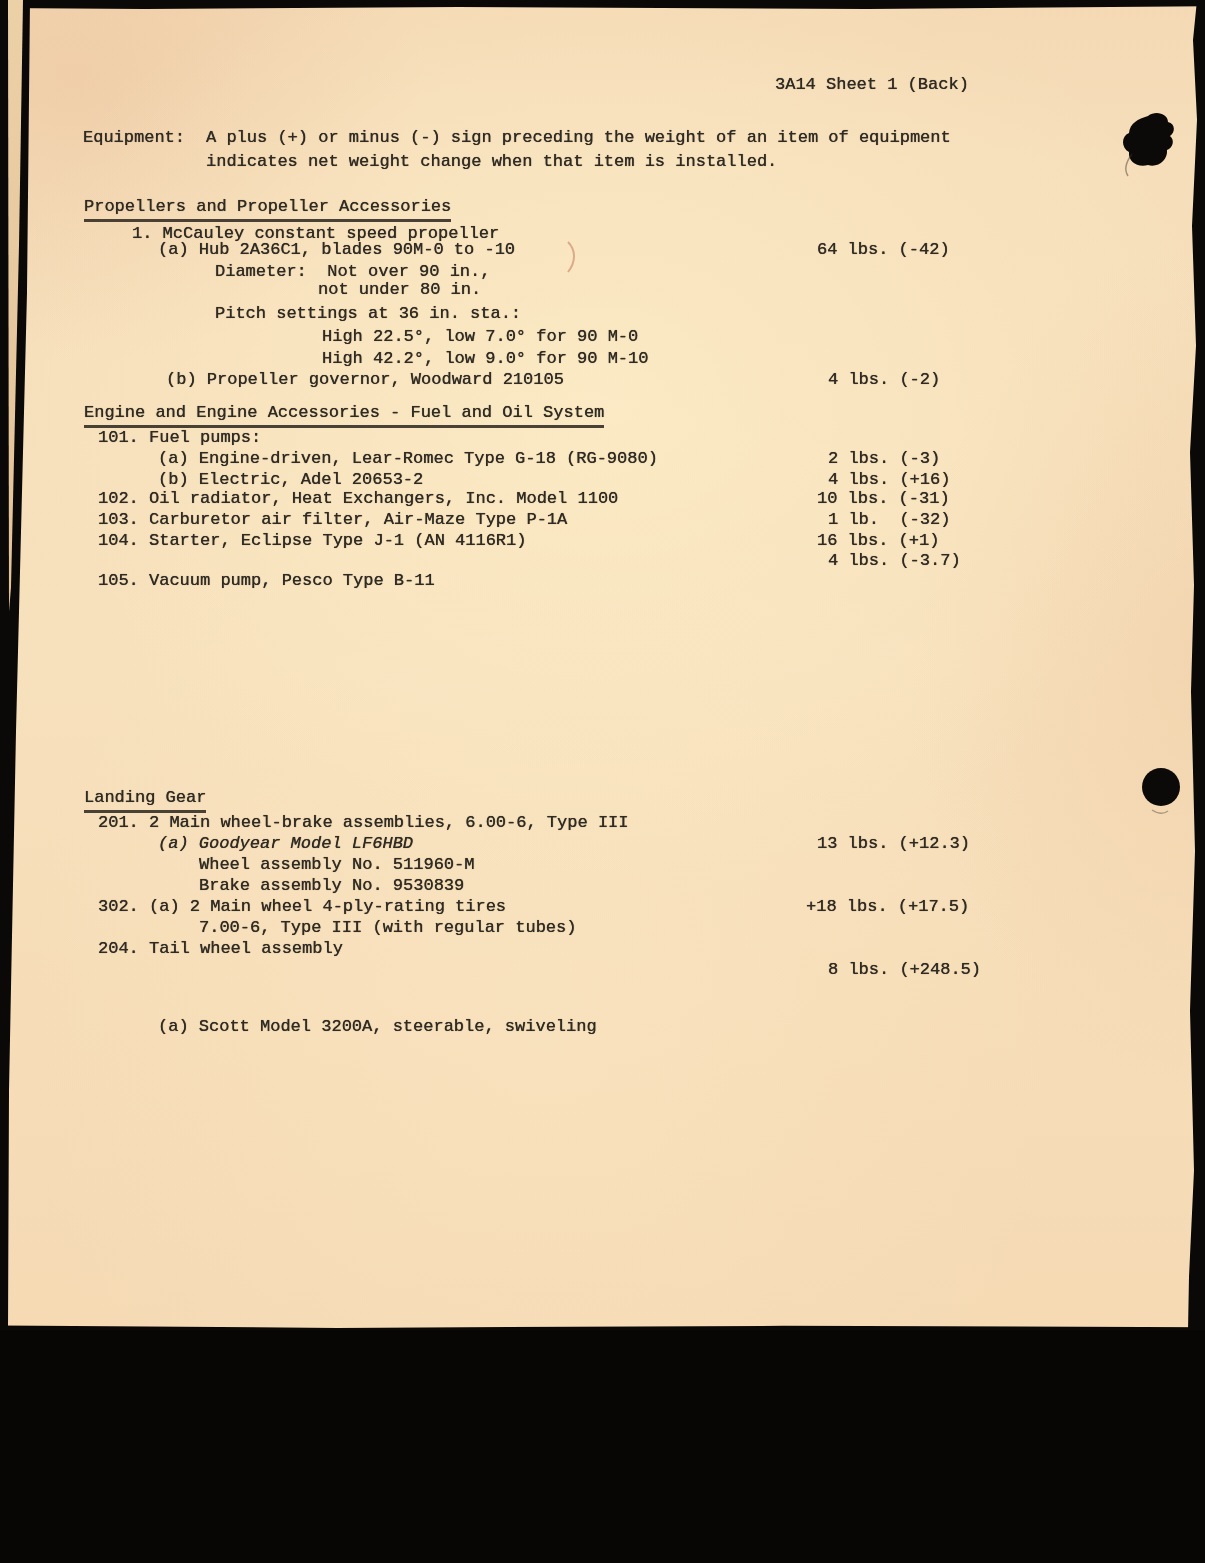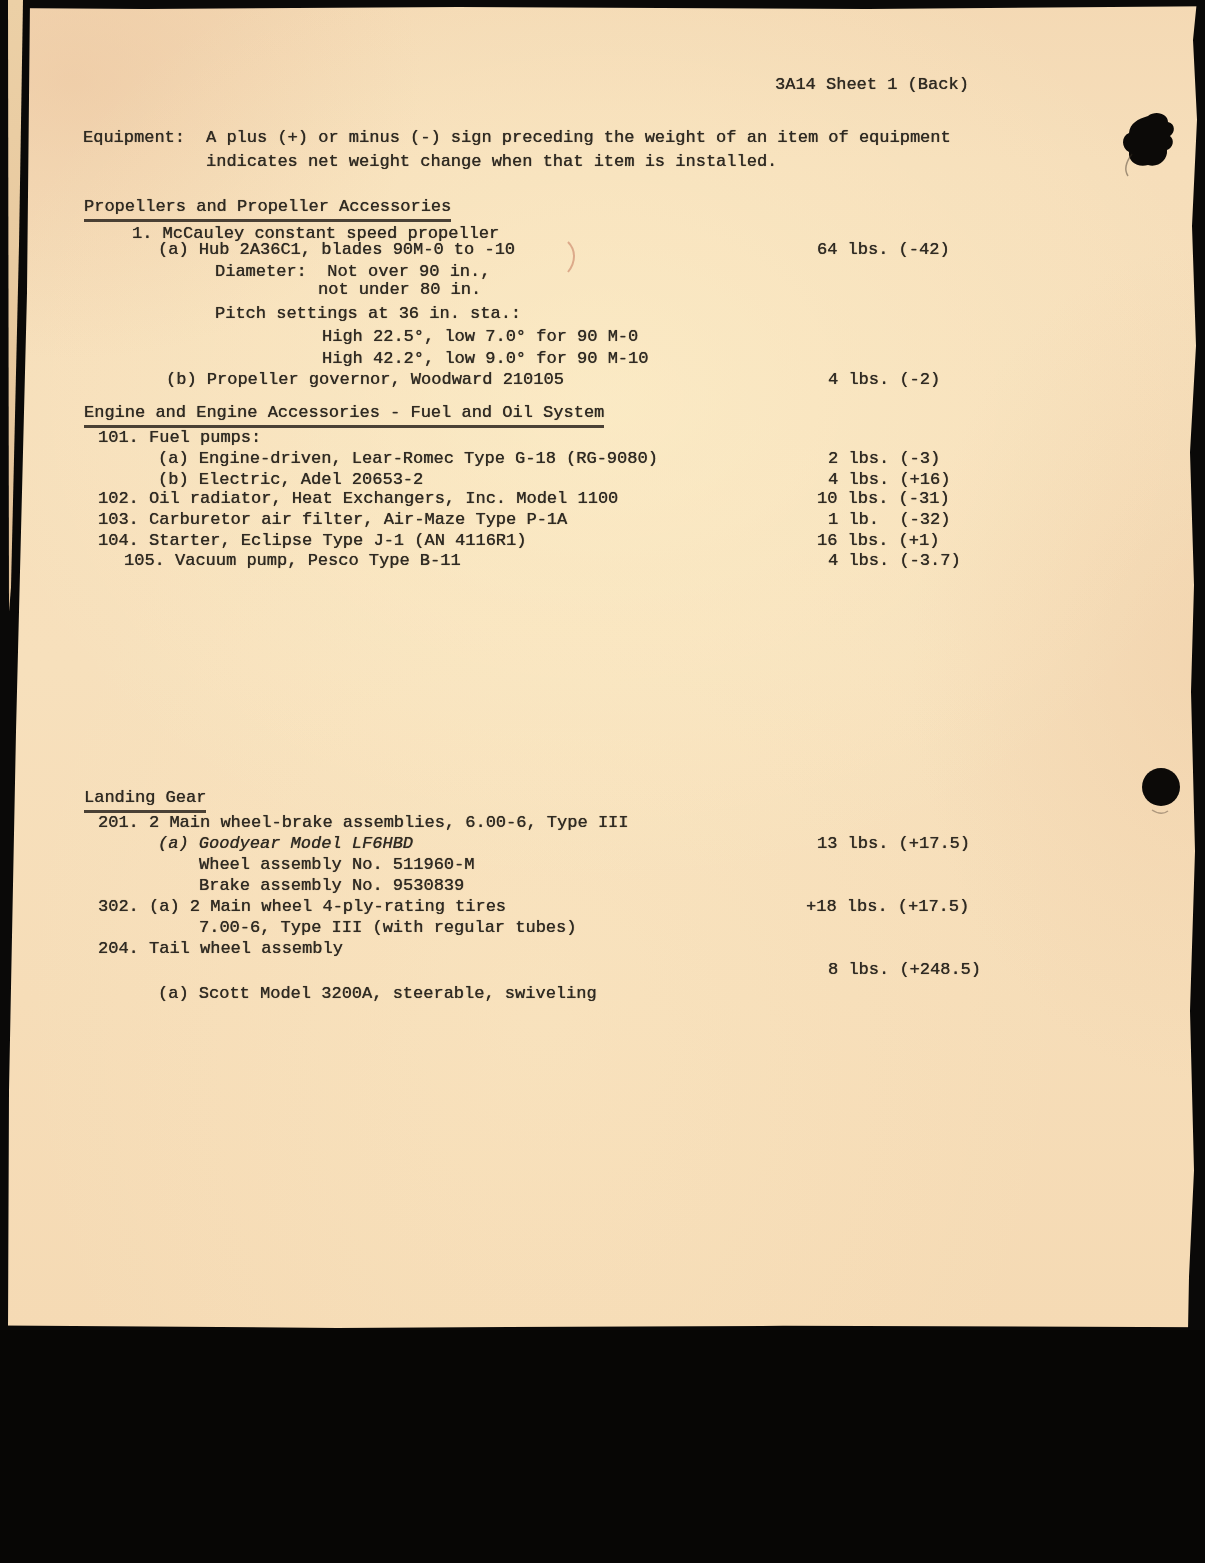--- a/index.html
+++ b/index.html
@@ -78,34 +78,34 @@
   <div class="tl" style="left:158px;top:449px;">(a) Engine-driven, Lear-Romec Type G-18 (RG-9080)</div>
   <div class="tl" style="left:828px;top:449px;">2 lbs. (-3)</div>
   <div class="tl" style="left:158px;top:470px;text-align:center;">(b) Electric, Adel 20653-2</div>
   <div class="tl" style="left:828px;top:470px;">4 lbs. (+16)</div>
   <div class="tl" style="left:98px;top:489px;text-align:center;">102. Oil radiator, Heat Exchangers, Inc. Model 1100</div>
   <div class="tl" style="left:817px;top:489px;">10 lbs. (-31)</div>
   <div class="tl" style="left:98px;top:510px;">103. Carburetor air filter, Air-Maze Type P-1A</div>
   <div class="tl" style="left:828px;top:510px;">1 lb.  (-32)</div>
   <div class="tl" style="left:98px;top:531px;">104. Starter, Eclipse Type J-1 (AN 4116R1)</div>
   <div class="tl" style="left:817px;top:531px;">16 lbs. (+1)</div>
-  <div class="tl" style="left:98px;top:551px;margin-left:26px;">105. Vacuum pump, Pesco Type B-11</div>
+  <div class="tl" style="left:98px;top:571px;">105. Vacuum pump, Pesco Type B-11</div>
   <div class="tl" style="left:828px;top:551px;">4 lbs. (-3.7)</div>
 
   <div class="tl" style="left:84px;top:788px;"><span class="sec">Landing Gear</span></div>
   <div class="tl" style="left:98px;top:813px;">201. 2 Main wheel-brake assemblies, 6.00-6, Type III</div>
   <div class="tl" style="left:158px;top:834px;font-style:italic;">(a) Goodyear Model LF6HBD</div>
-  <div class="tl" style="left:817px;top:834px;">13 lbs. (+17.5)</div>
+  <div class="tl" style="left:817px;top:834px;">13 lbs. (+12.3)</div>
   <div class="tl" style="left:199px;top:855px;">Wheel assembly No. 511960-M</div>
   <div class="tl" style="left:199px;top:876px;">Brake assembly No. 9530839</div>
   <div class="tl" style="left:98px;top:897px;">302. (a) 2 Main wheel 4-ply-rating tires</div>
   <div class="tl" style="left:806px;top:897px;">+18 lbs. (+17.5)</div>
   <div class="tl" style="left:199px;top:918px;">7.00-6, Type III (with regular tubes)</div>
   <div class="tl" style="left:98px;top:939px;">204. Tail wheel assembly</div>
-  <div class="tl" style="left:158px;top:984px;">(a) Scott Model 3200A, steerable, swiveling</div>
+  <div class="tl" style="left:158px;top:1017px;">(a) Scott Model 3200A, steerable, swiveling</div>
   <div class="tl" style="left:828px;top:960px;">8 lbs. (+248.5)</div>
 
   <svg class="blot" style="left:560px;top:238px;" width="30" height="40">
     <path d="M8,4 C16,12 16,24 8,34" fill="none" stroke="rgba(196,120,92,0.55)" stroke-width="2"></path>
   </svg>
 
   <svg class="blot" style="left:1118px;top:110px;" width="64" height="68">
     <path class="ink" d="M30,6 C38,0 50,4 50,12 C58,14 57,23 52,26 C57,30 55,38 49,40 C50,50 40,58 30,55 C20,58 10,52 11,42 C3,38 3,26 11,23 C12,13 20,9 30,6 Z"></path>
     <path d="M14,44 C8,52 6,60 10,66" fill="none" stroke="rgba(60,48,38,0.45)" stroke-width="1.5"></path>
   </svg>

